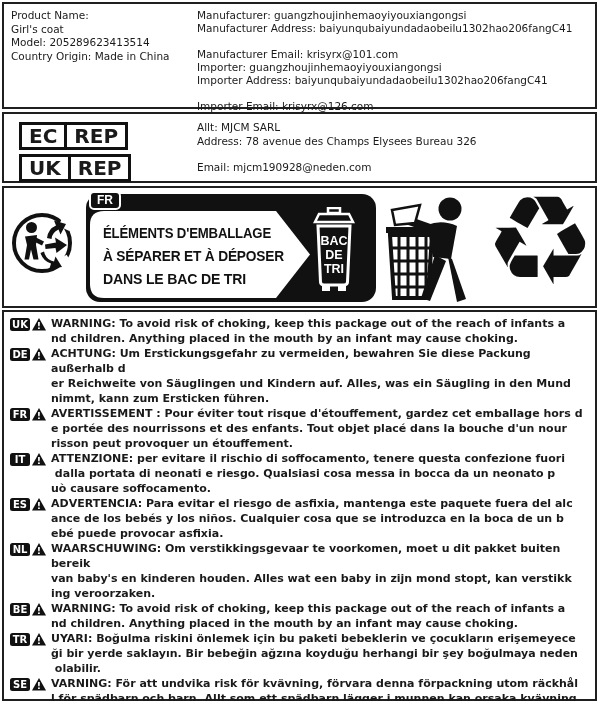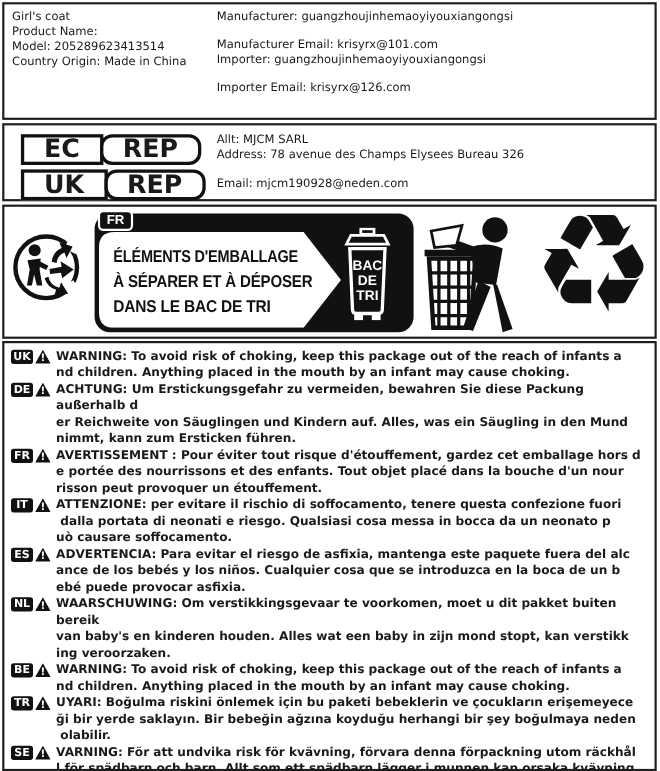--- a/index.html
+++ b/index.html
@@ -13,22 +13,22 @@
   
   #info-box { top:2px; height:107px; }
   .col-left  { position:absolute; left:7px;  top:5px; font-size:10.5px; line-height:13.5px; }
   .col-right { position:absolute; left:193px; top:5px; font-size:10.5px; line-height:13px; }
   .blank-line { height:13px; }
 
   
   #rep-box { top:112px; height:71px; }
   .rep-symbol { position:absolute; left:15px; display:flex; }
   .rep-cell { display:inline-block; border:3px solid #111; font-weight:bold;
-              font-size:23px; line-height:22px; padding:0 18px; background:#fff; }
-  .rep-cell + .rep-cell { margin-left:-3px;border-radius:11px; }
+              font-size:20px; line-height:22px; padding:0 7px; background:#fff; }
+  .rep-cell + .rep-cell { margin-left:-3px; }
   #ec-rep { top:8px; }
   #uk-rep { top:40px; }
   .rep-text { position:absolute; left:193px; top:7px; font-size:10.5px; line-height:13.5px; }
 
   
   #banner-box { top:186px; height:122px; }
   #triman { position:absolute; left:6px; top:23px; }
   #dark-panel { position:absolute; left:82px; top:6px; width:290px; height:108px;
                 background:#111; border-radius:14px; }
   #fr-tab { position:absolute; left:3px; top:-3px; background:#111; color:#fff;
@@ -56,30 +56,32 @@
   .warn-tri { margin-left:2px; flex:0 0 auto; }
   .warn-text { white-space:pre-wrap; font-size:11px; line-height:15px; width:546px;font-weight:bold; }
 </style>
 </head>
 <body>
 
 <div id="label-root">
 
   <div id="info-box" class="box">
     <div class="col-left">
+      <div>Product Name:</div>
       <div>Girl's coat</div>
-      <div>Product Name:</div>
       <div>Model: 205289623413514</div>
       <div>Country Origin: Made in China</div>
     </div>
     <div class="col-right">
       <div>Manufacturer: guangzhoujinhemaoyiyouxiangongsi</div>
+      <div>Manufacturer Address: baiyunqubaiyundadaobeilu1302hao206fangC41</div>
       <div class="blank-line"></div>
       <div>Manufacturer Email: krisyrx@101.com</div>
       <div>Importer: guangzhoujinhemaoyiyouxiangongsi</div>
+      <div>Importer Address: baiyunqubaiyundadaobeilu1302hao206fangC41</div>
       <div class="blank-line"></div>
       <div>Importer Email: krisyrx@126.com</div>
     </div>
   </div>
 
   <div id="rep-box" class="box">
     <span id="ec-rep" class="rep-symbol">
       <span class="rep-cell">EC</span>
       <span class="rep-cell">REP</span>
     </span>

